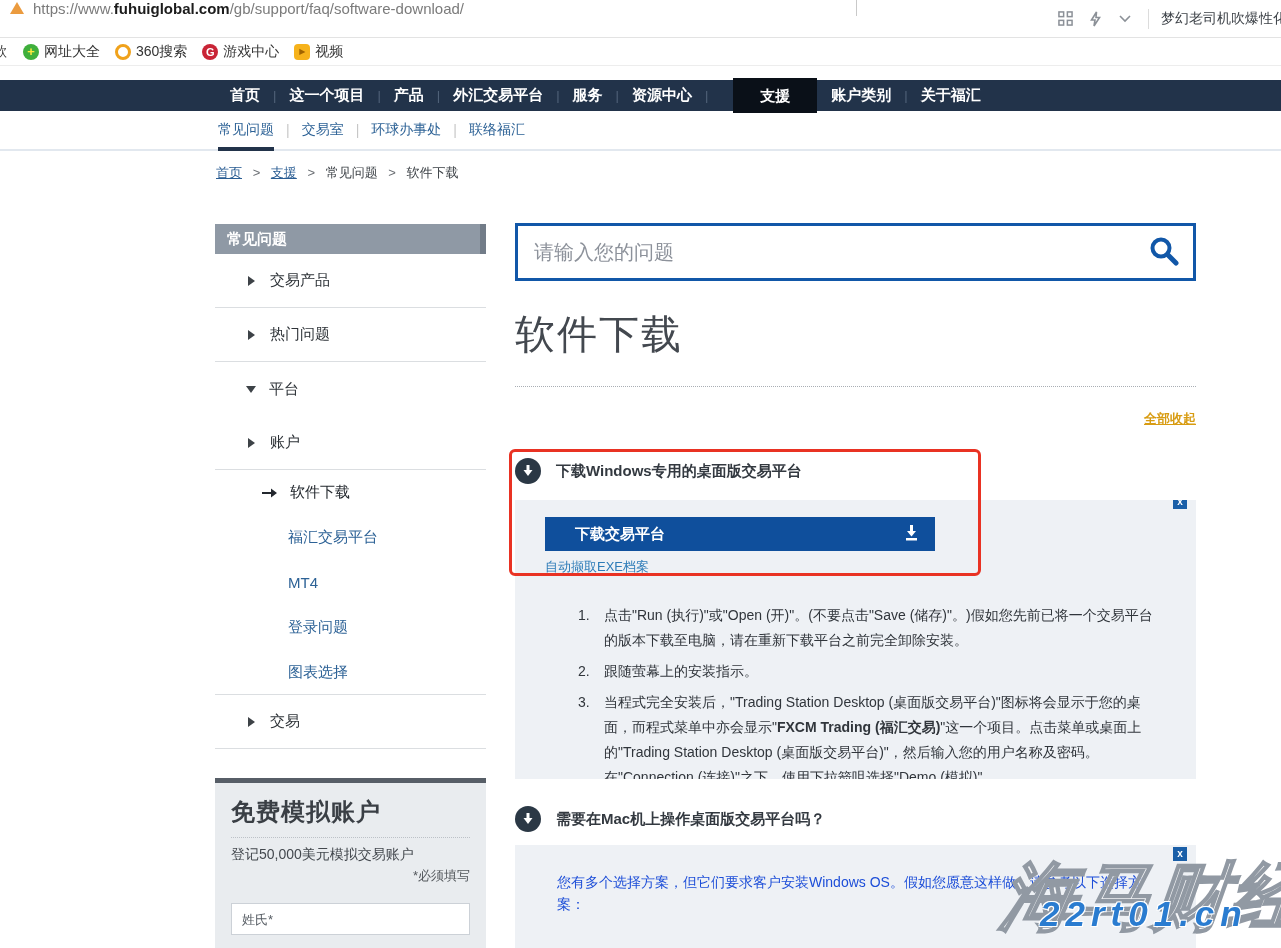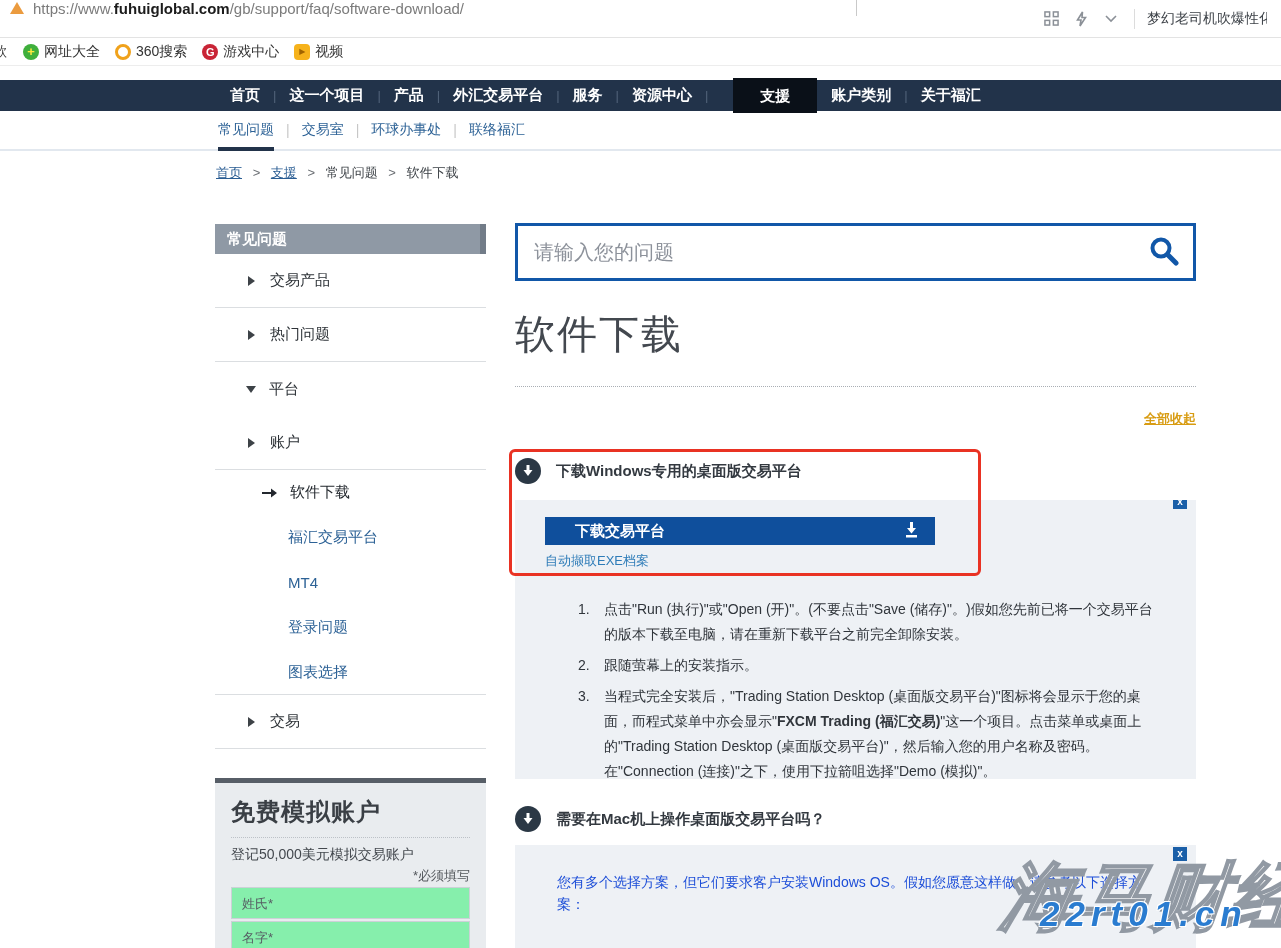--- a/index.html
+++ b/index.html
@@ -11,21 +11,21 @@
   }
   a { text-decoration:none; cursor:pointer; }
 
   
   .addressbar { position:absolute; top:0; left:0; width:1281px; height:38px; background:#fff; border-bottom:1px solid #e3e3e3; }
   .addr-inner { display:flex; align-items:flex-start; height:37px; padding-left:10px; }
   .warn-icon { width:0; height:0; border-left:7px solid transparent; border-right:7px solid transparent; border-bottom:12px solid #eb9b3f; margin-top:2px; }
   .url-text { margin-left:9px; font-size:15px; color:#7b7b7b; white-space:nowrap; }
   .url-domain { color:#1c1c1c; font-weight:bold; }
   .tab-divider { position:absolute; left:856px; top:0; width:1px; height:16px; background:#c9c9c9; }
-  .addr-right { position:absolute; right:14px; top:0; height:37px; display:flex; align-items:center; }
+  .addr-right { position:absolute; right:0; top:0; height:37px; display:flex; align-items:center; }
   .chrome-icon { width:18px; height:18px; margin-right:12px; display:flex; align-items:center; justify-content:center; }
   .chrome-icon svg { stroke:#8b9097; fill:none; stroke-width:1.6; }
   .addr-divider { width:1px; height:20px; background:#dcdcdc; margin:0 12px 0 2px; }
   .hotword { font-size:14px; color:#3d4248; white-space:nowrap; width:120px; overflow:hidden; }
 
   .bookmarksbar { position:absolute; top:38px; left:0; width:1281px; height:28px; background:#fff; border-bottom:1px solid #ededed; display:flex; align-items:center; font-size:14px; color:#333; }
   .bm-partial { margin-left:-7px; width:15px; overflow:hidden; white-space:nowrap; color:#333; }
   .bm-item { display:flex; align-items:center; margin-left:15px; gap:5px; cursor:pointer; }
   .bm-ico { width:16px; height:16px; border-radius:50%; display:inline-flex; align-items:center; justify-content:center; font-size:11px; font-weight:bold; color:#fff; flex:none; }
   .ico-wz { background:#3faf3c; position:relative; }
@@ -63,21 +63,21 @@
   .cur-arrow { margin:0 13px 0 47px; flex:none; display:flex; }
   .sb-sub-link { padding-left:73px; color:#2d6296; }
   .sb-sub.last { border-bottom:1px solid #dbdee1; }
 
   
   .demo-box { position:absolute; left:215px; top:778px; width:271px; height:175px; background:#e9ecef; border-top:5px solid #575e67; }
   .demo-title { font-size:24px; color:#3a3f45; font-weight:bold; padding:13px 16px 9px; letter-spacing:1px; }
   .demo-dotted { border:none; border-top:1px dotted #bcc1c7; margin:0 16px; }
   .demo-sub { font-size:14px; color:#43484e; padding:8px 16px 0; }
   .demo-req { font-size:13px; color:#54585d; text-align:right; padding:3px 16px 0; }
-  .demo-input { display:block; width:239px; margin:2px auto 0; height:32px; border:1px solid #ccd1d7; background:#86efac; padding:0 10px; font-size:13px; color:#333; font-family:inherit; }
+  .demo-input { display:block; width:239px; margin:18px auto 0; height:32px; border:1px solid #ccd1d7; background:#ffffff; padding:0 10px; font-size:13px; color:#333; font-family:inherit; }
   .demo-input::placeholder { color:#565c63; opacity:1; }
 
   
   .main { position:absolute; left:515px; top:223px; width:681px; }
   .searchbox { border:3px solid #1157a8; height:58px; display:flex; align-items:center; background:#fff; }
   .search-input { flex:1; border:none; outline:none; font-size:20px; padding-left:16px; color:#333; font-family:inherit; background:transparent; }
   .search-input::placeholder { color:#8d929b; opacity:1; }
   .search-btn { width:58px; height:100%; display:flex; align-items:center; justify-content:center; background:none; border:none; cursor:pointer; }
 
   .page-title { margin-top:26px; font-size:40px; font-weight:300; color:#43484f; letter-spacing:2px; }
@@ -91,21 +91,21 @@
 
   .red-box { position:absolute; left:-6px; top:226px; width:472px; height:127px; border:3px solid #e93223; border-radius:6px; z-index:10; pointer-events:none; }
 
   .faq-panel { background:#eef1f5; margin-top:16px; position:relative; padding:17px 30px 0; }
   .panel1 { height:279px; overflow:hidden; }
   .panel2 { height:165px; padding-top:26px; overflow:hidden; }
   .panel-close { position:absolute; right:9px; width:14px; height:14px; background:#1a5fa8; color:#fff; font-size:10px; font-weight:bold; text-align:center; line-height:14px; cursor:pointer; border:none; font-family:inherit; }
   .panel-close.c1 { top:-5px; }
   .panel-close.c2 { top:2px; }
 
-  .dl-btn { width:390px; height:28px; background:#0f4f9c; display:flex; align-items:center; justify-content:space-between; padding:0 15px 0 30px; cursor:pointer; border:none; }
+  .dl-btn { width:390px; height:34px; background:#0f4f9c; display:flex; align-items:center; justify-content:space-between; padding:0 15px 0 30px; cursor:pointer; border:none; }
   .dl-btn-label { color:#fff; font-weight:bold; font-size:15px; font-family:inherit; }
   .exe-link { display:inline-block; margin-top:7px; font-size:13px; color:#2e7cb8; }
 
   .steps { margin-top:27px; padding-left:33px; }
   .step { display:flex; margin-bottom:6px; font-size:14px; color:#30353b; line-height:25px; }
   .step-num { width:26px; flex:none; }
   .step-text { max-width:558px; }
   .step-text b { font-weight:bold; }
 
   .panel-intro { font-size:14px; color:#1d4ed8; line-height:22px;margin-left:12px; }

